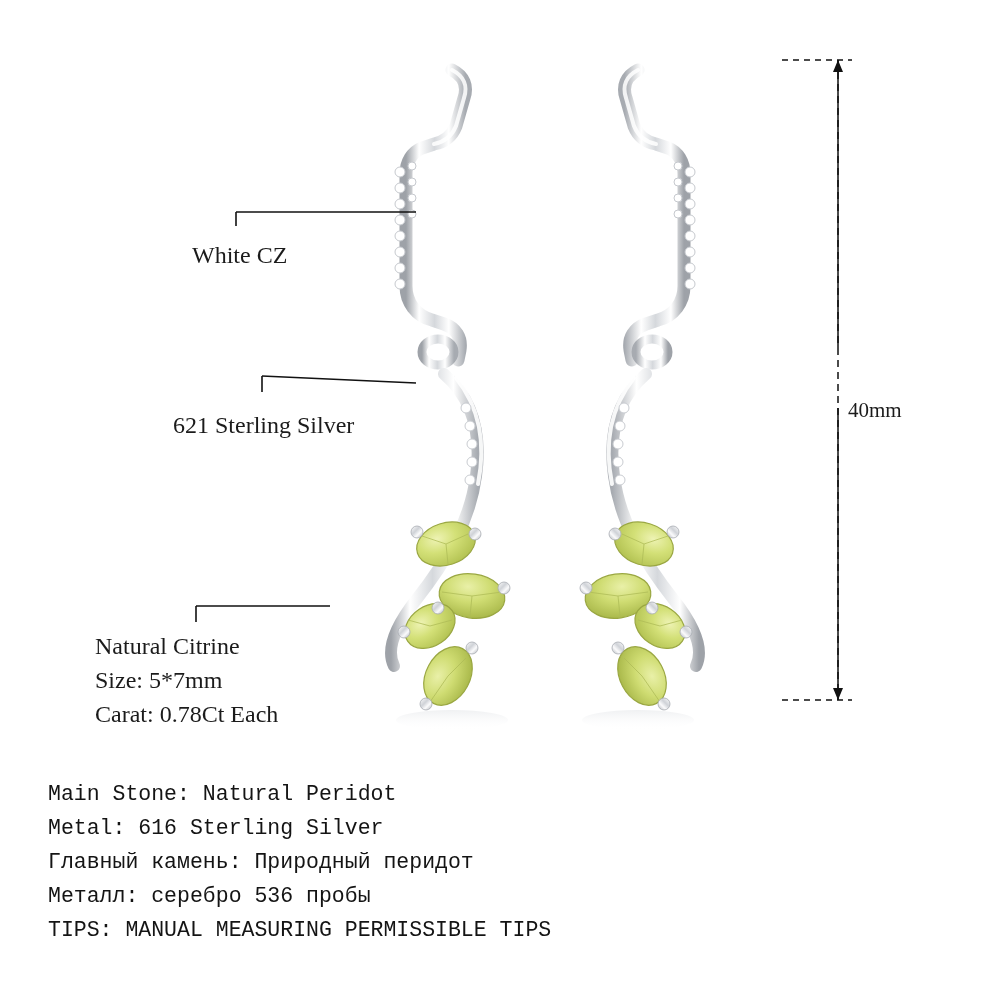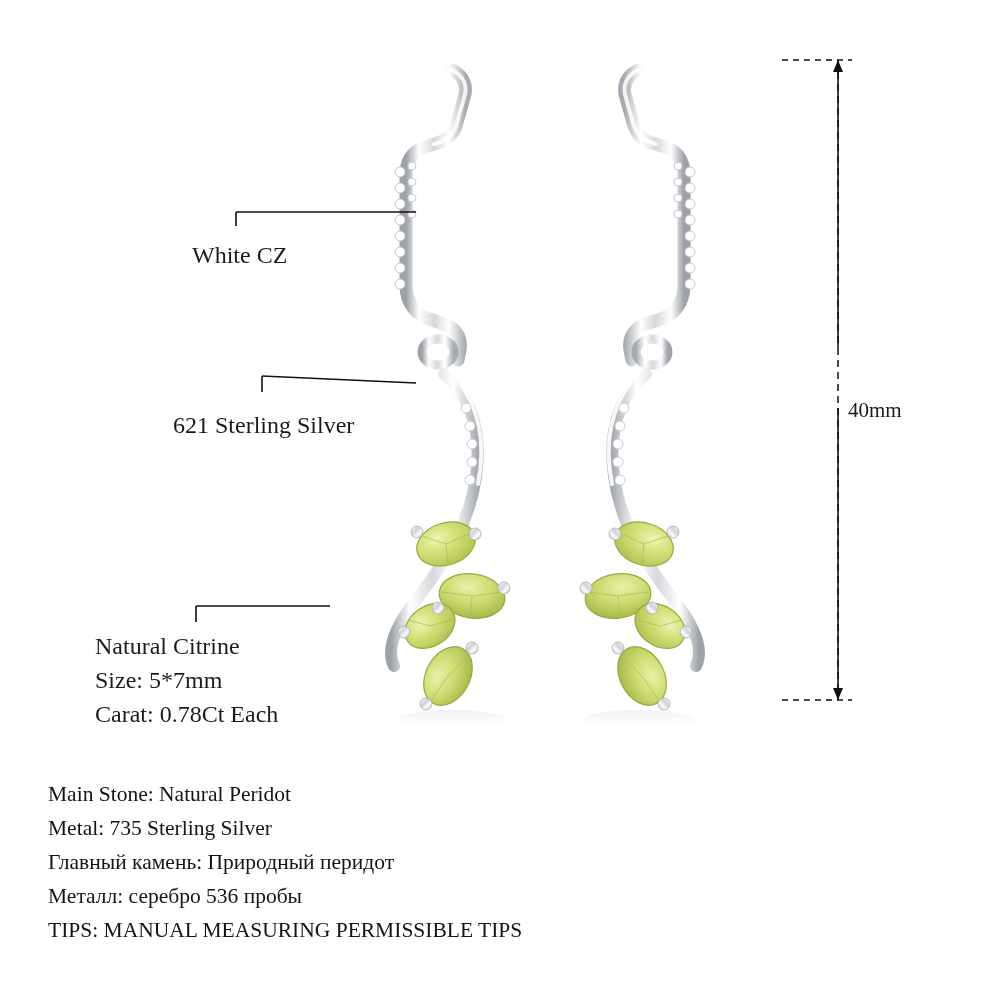--- a/index.html
+++ b/index.html
@@ -56,20 +56,21 @@
   }
 
   
   .spec-block {
     position: absolute;
     left: 48px;
     top: 778px;
     font-size: 21.5px;
     line-height: 1.58;
     color: #141414;
+    font-family: Liberation Mono, monospace;
   }
   .spec-line { white-space: nowrap; }
 
   svg { display: block; }
 </style>
 </head>
 <body>
 
 <div id="page">
 
@@ -266,19 +267,19 @@
   <div class="callout-label" id="label-citrine">
     <div>Natural Citrine</div>
     <div>Size: 5*7mm</div>
     <div>Carat: 0.78Ct Each</div>
   </div>
 
   <div class="dim-label">40mm</div>
 
   <div class="spec-block">
     <div class="spec-line">Main Stone: Natural Peridot</div>
-    <div class="spec-line">Metal: 735 Sterling Silver</div>
+    <div class="spec-line">Metal: 616 Sterling Silver</div>
     <div class="spec-line">Главный камень: Природный перидот</div>
     <div class="spec-line">Металл: серебро 536 пробы</div>
     <div class="spec-line">TIPS: MANUAL MEASURING PERMISSIBLE TIPS</div>
   </div>
 
 </div>
 
 </body></html>

